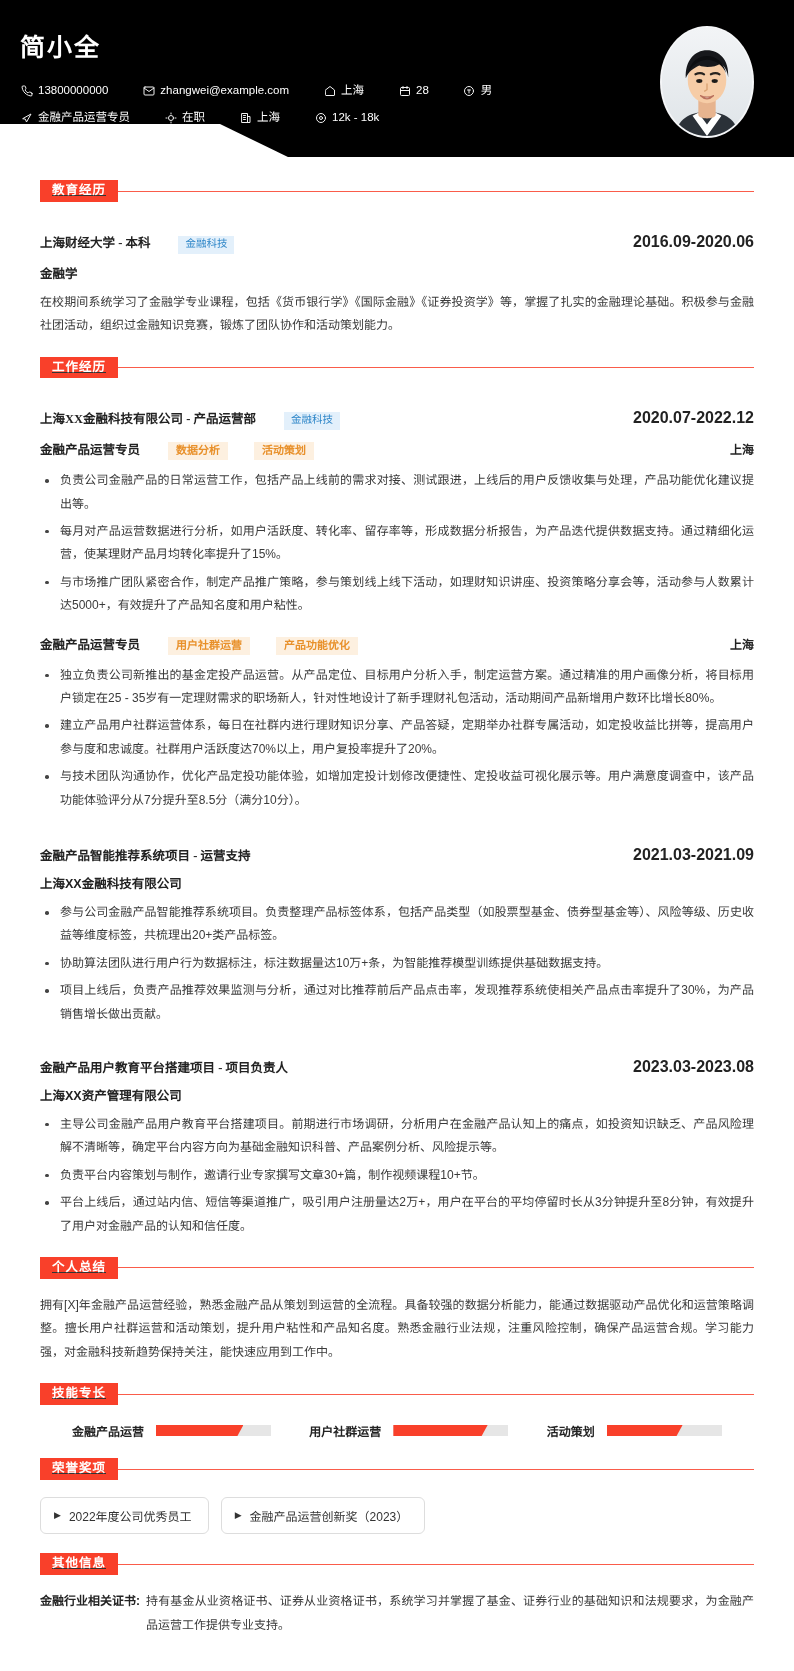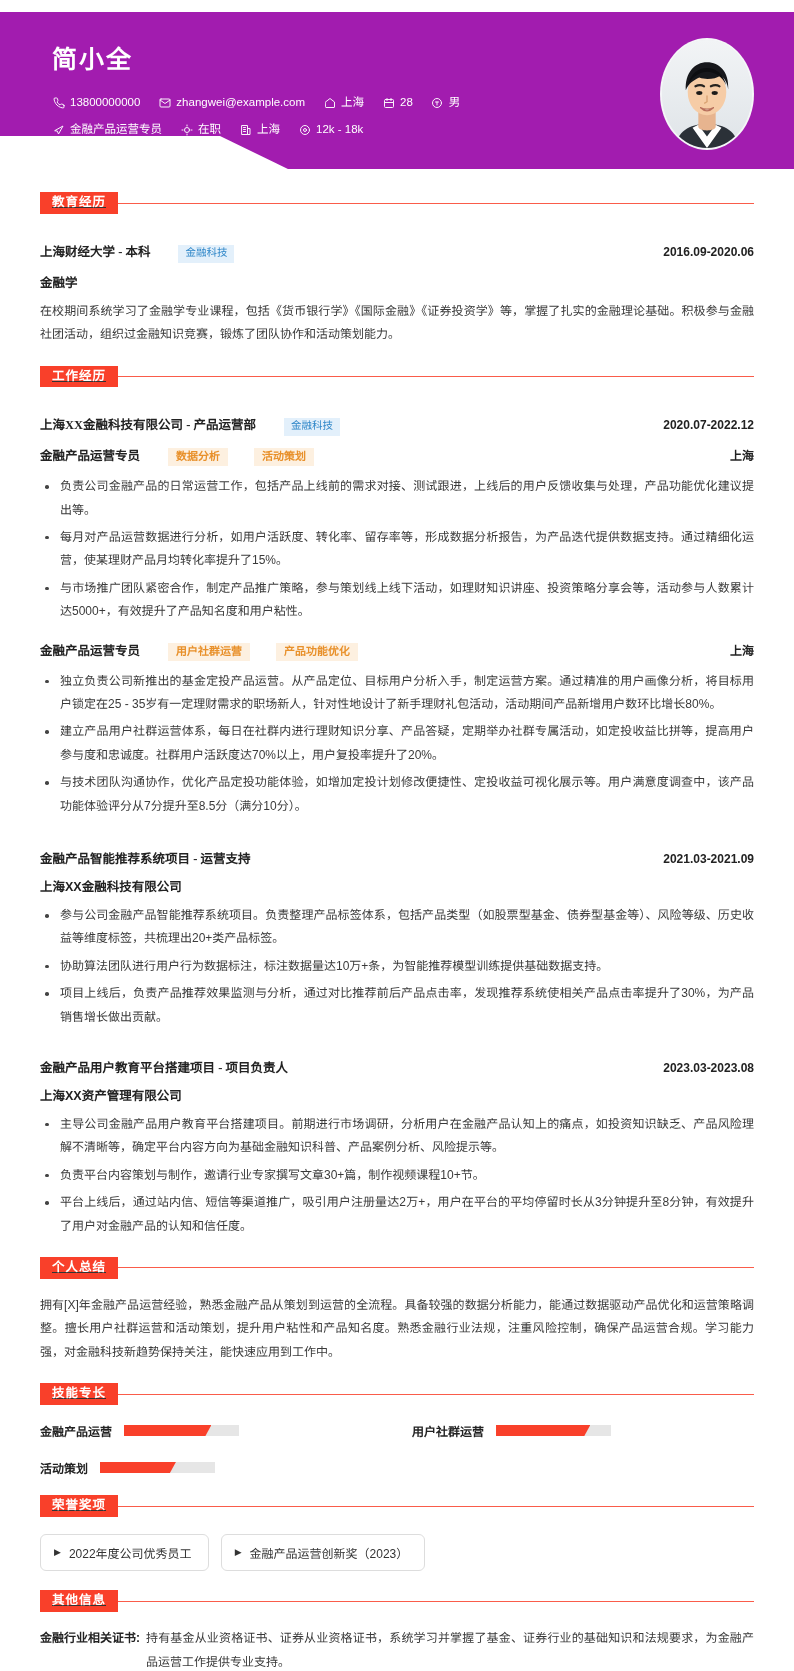--- a/index.html
+++ b/index.html
@@ -20,26 +20,25 @@
     position: relative;
     width: 794px;
     min-height: 1671px;
     background: #ffffff;
     overflow: hidden;
   }
 
   
   .header {
     position: relative;
-    background: #a21caf;
+    background: #000000;
     height: 157px;
-    padding: 30px 40px 0 52px;
+    padding: 30px 40px 0 20px;
     color: #ffffff;
     overflow: hidden;
-    margin-top: 12px;
   }
 
   
   .header-notch {
     position: absolute;
     left: -40px;
     bottom: -1px;
     width: 330px;
     height: 34px;
     background: #ffffff;
@@ -61,21 +60,21 @@
     font-weight: bold;
     letter-spacing: 2px;
     line-height: 1.2;
     margin-bottom: 20px;
   }
 
   .meta-row {
     display: flex;
     flex-wrap: wrap;
     align-items: center;
-    gap: 0;
+    gap: 16px;
     margin-bottom: 10px;
     font-size: 11.5px;
     line-height: 1.5;
   }
 
   .meta-item {
     display: inline-flex;
     align-items: center;
     margin-right: 18px;
     white-space: nowrap;
@@ -161,21 +160,21 @@
     gap: 18px;
     font-family: Liberation Serif, serif;
   }
   .entry-title {
     font-size: 12.5px;
     font-weight: bold;
     color: #222222;
     margin-right: 10px;
   }
   .entry-date {
-    font-size: 12px;
+    font-size: 16px;
     font-weight: bold;
     color: #222222;
     white-space: nowrap;
     flex: none;
     margin-top: 16px;
   }
   .entry-loc {
     font-size: 12px;
     font-weight: bold;
     color: #222222;
@@ -240,24 +239,25 @@
     top: 10px;
     width: 3.5px;
     height: 3.5px;
     border-radius: 50%;
     background: #444;
   }
 
   
   .skills-grid {
     display: grid;
-    grid-template-columns: 1fr 1fr;
+    grid-template-columns: 1fr 1fr 1fr;
     column-gap: 30px;
     row-gap: 20px;
     padding-top: 2px;
+    margin-left: 32px;
   }
   .skill {
     display: flex;
     align-items: center;
   }
   .skill-name {
     font-size: 12px;
     font-weight: bold;
     color: #222222;
     margin-right: 12px;

